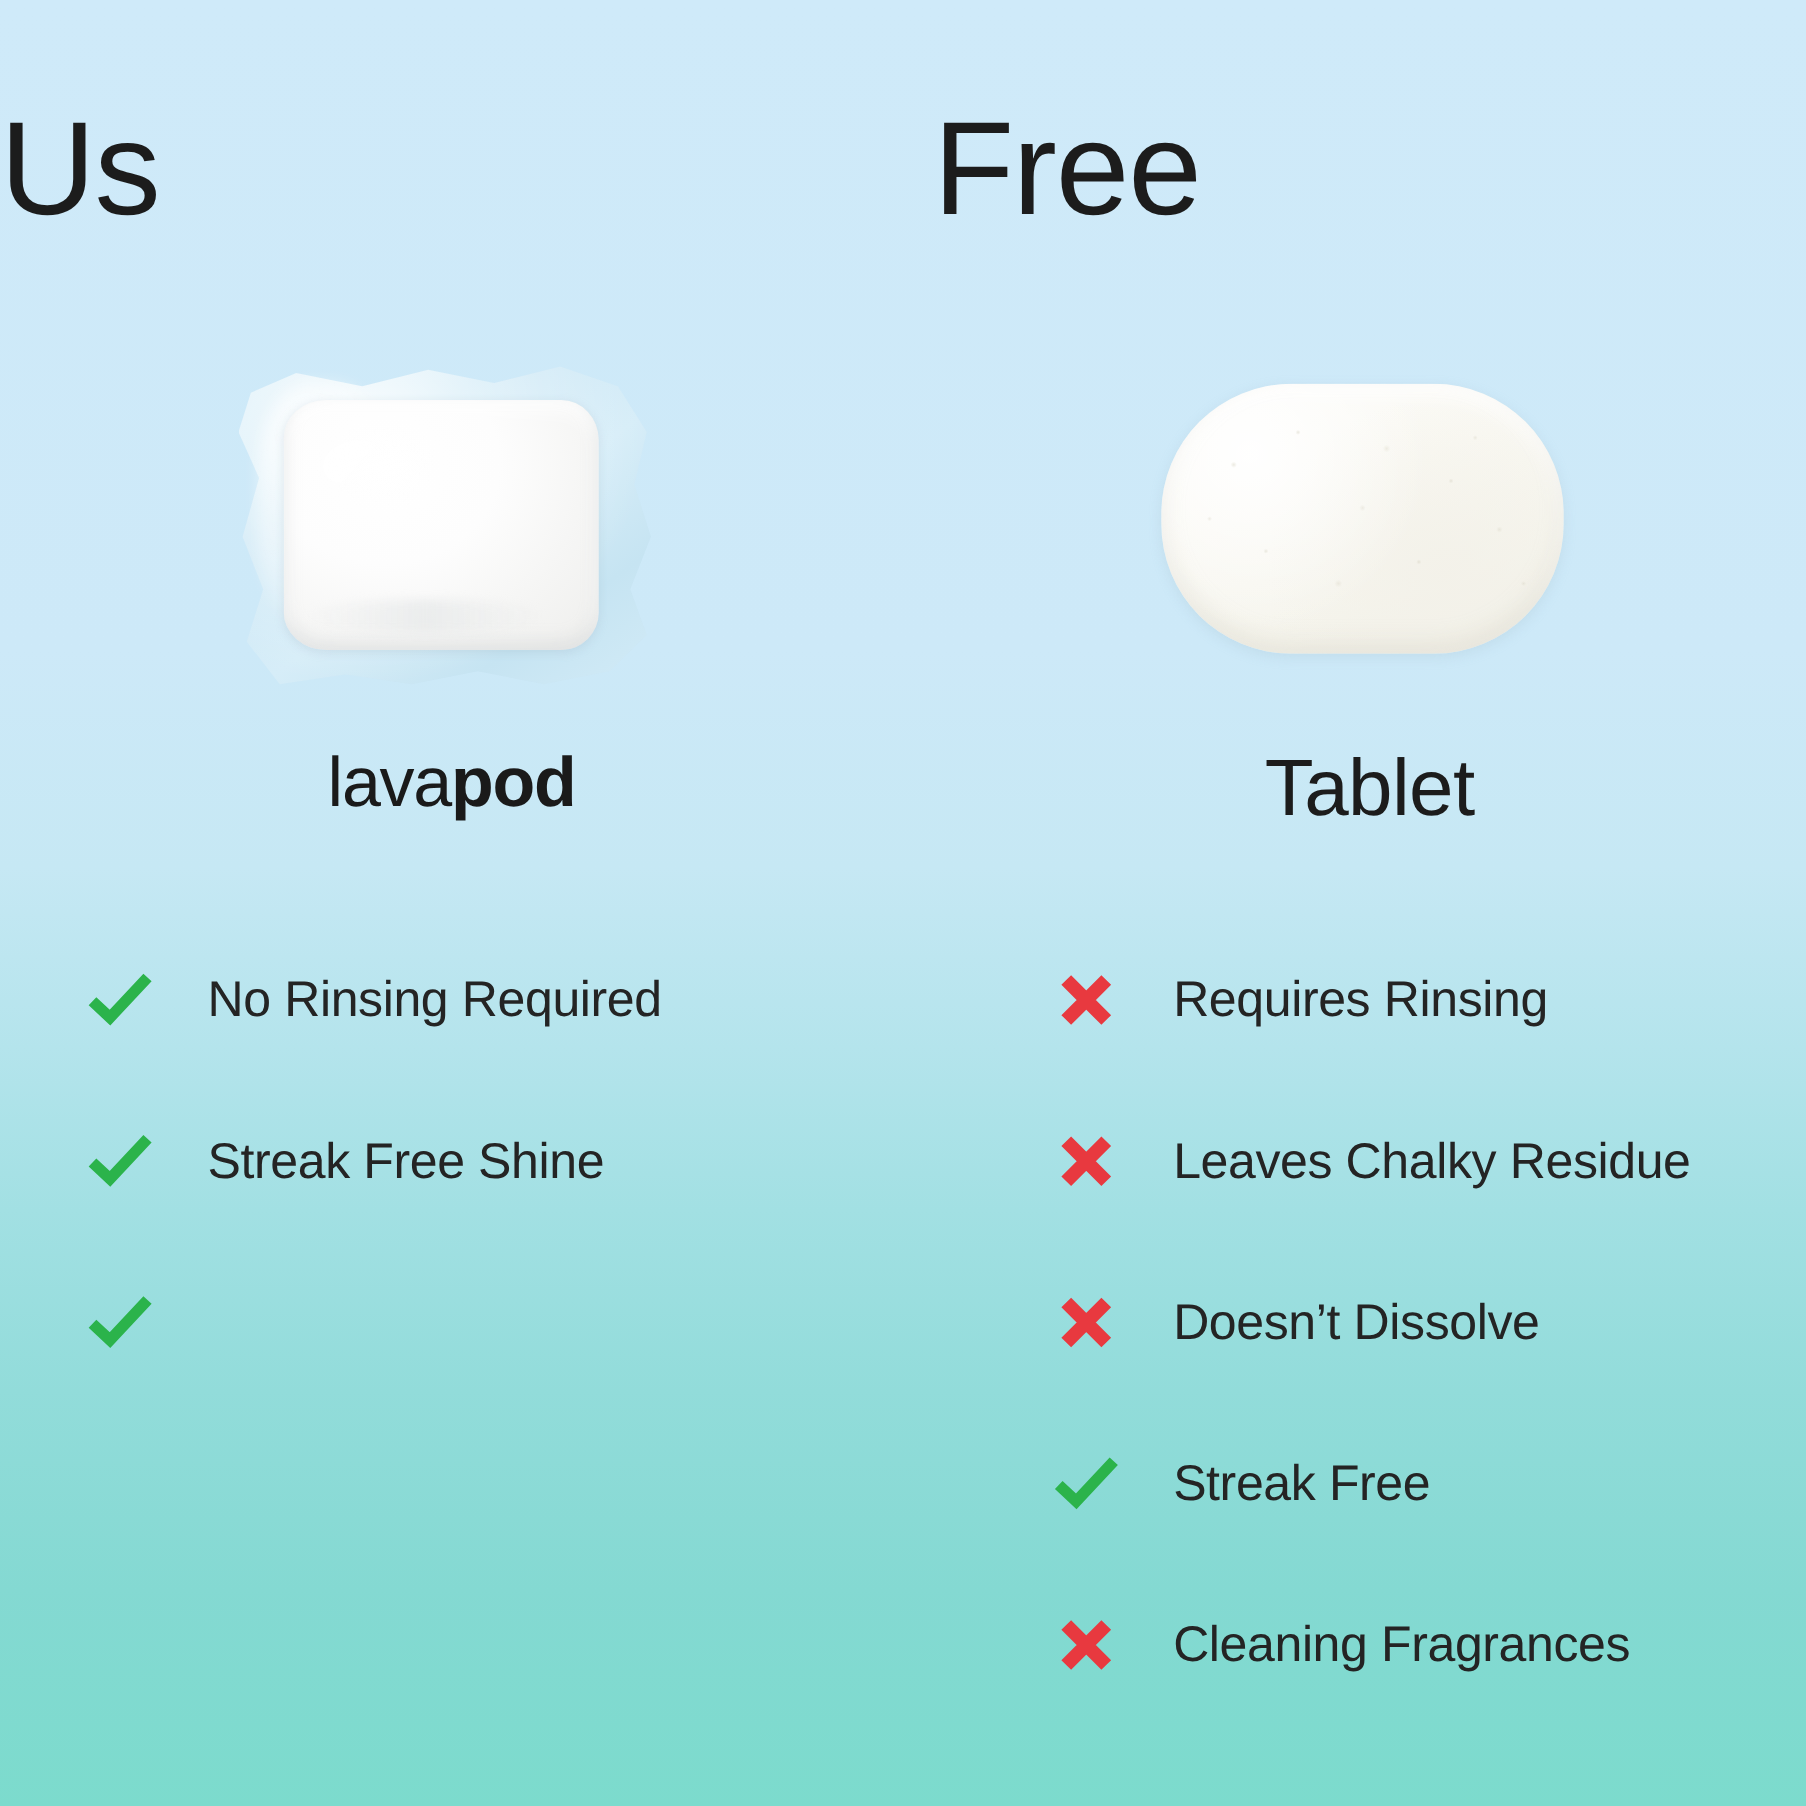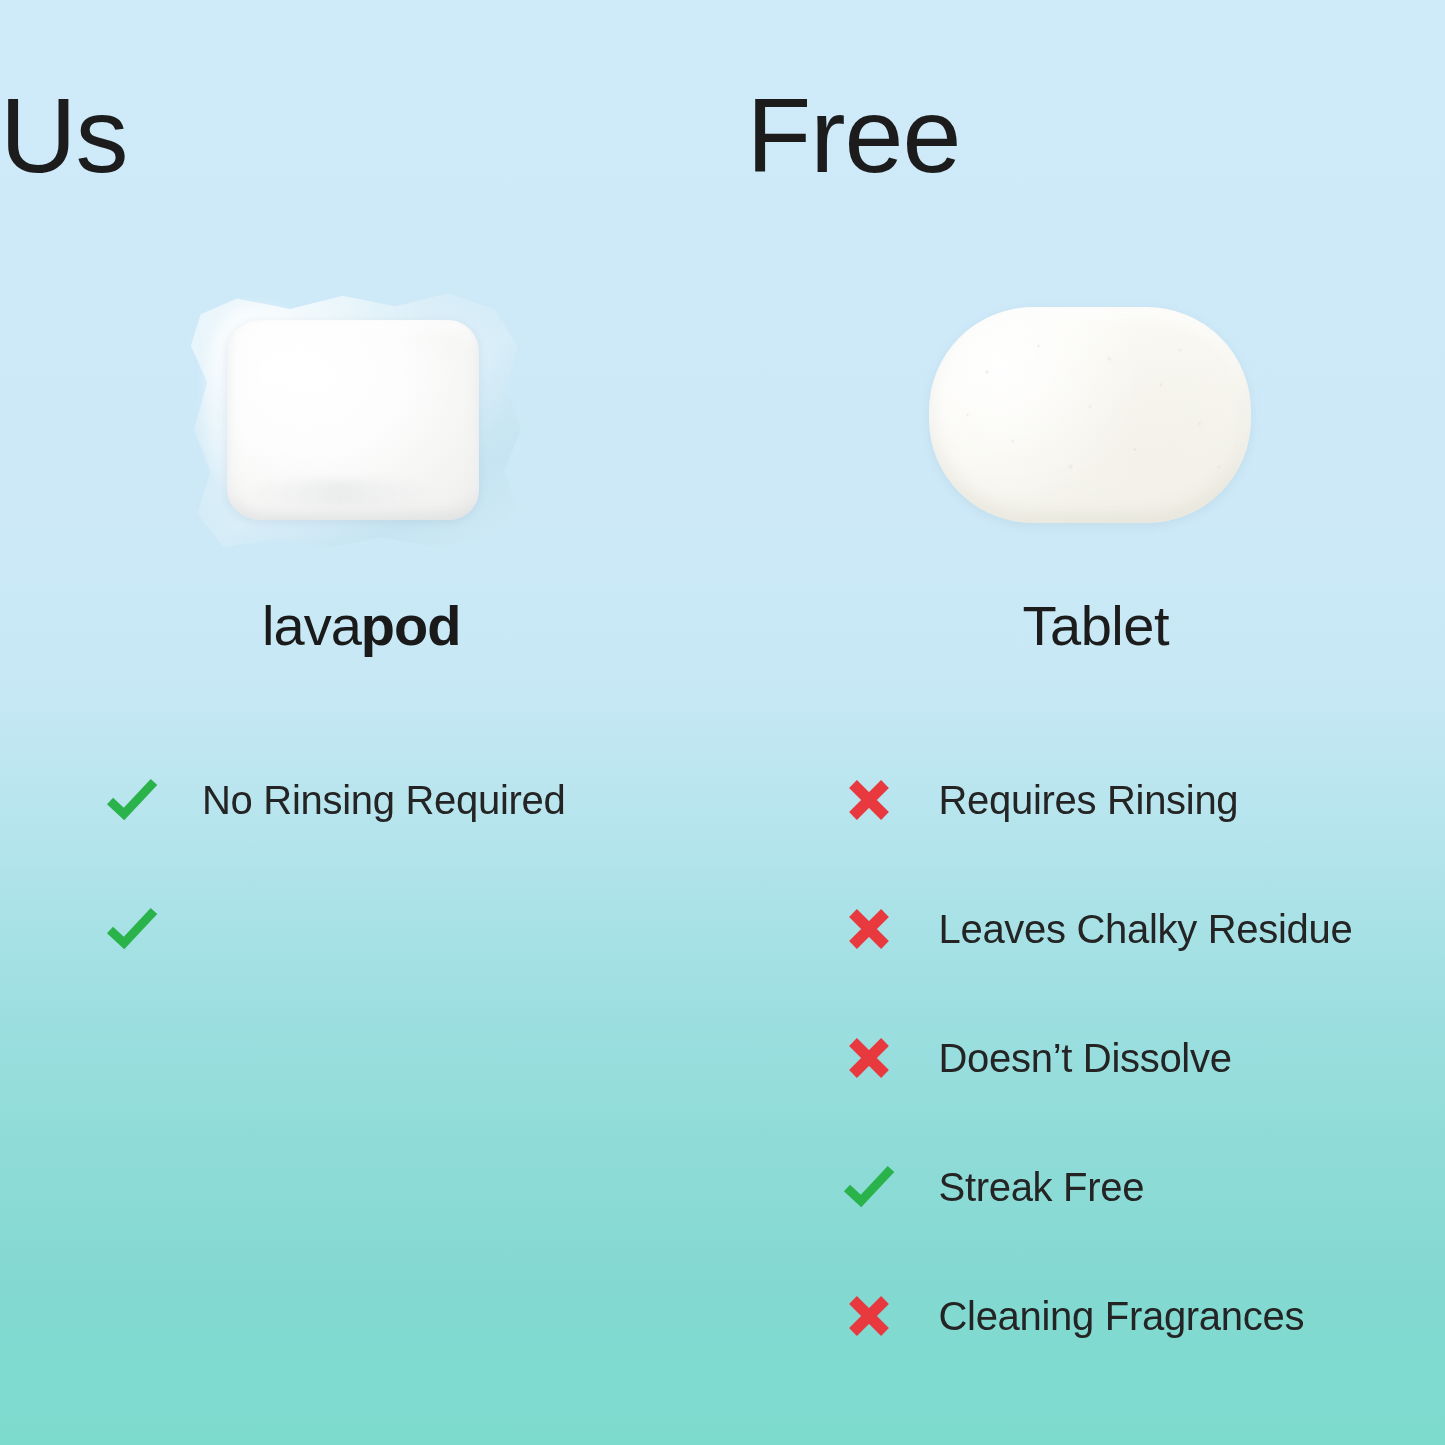--- a/index.html
+++ b/index.html
@@ -196,21 +196,21 @@
     line-height: 1;
     color: #1a1a1a;
     letter-spacing: -1px;
     display: inline-block;
   }
   .logotype .lava { font-weight: 300; }
   .logotype .pod  { font-weight: 700; }
   .tablet-label {
     font-family: "Liberation Sans", sans-serif;
     font-weight: 300;
-    font-size: 56px;
+    font-size: 64px;
     line-height: 1;
     letter-spacing: -0.5px;
     color: #1c1c1c;
     display: inline-block;
     margin-left: 24px;
   }
 
   
   .lists {
     position: absolute;
@@ -220,21 +220,21 @@
     height: 660px;
     display: flex;
   }
   .list-col {
     width: 50%;
     box-sizing: border-box;
     display: flex;
     flex-direction: column;
     justify-content: flex-start;
   }
-  .list-col.left  { padding-left: 104px; }
+  .list-col.left  { padding-left: 68px; }
   .list-col.right { padding-left: 840px; margin-left: -722px; text-align: right; }
 
   .feature-row {
     display: flex;
     align-items: center;
     height: 129px;
   }
   .feature-icon {
     width: 56px;
     flex: 0 0 56px;
@@ -298,29 +298,37 @@
 
       <div class="feature-row">
         <span class="feature-icon">
           <svg width="52" height="44" viewBox="0 0 52 44" aria-hidden="true">
             <path d="M4 23 L18 36 L48 4" fill="none" stroke="#2bb34b" stroke-width="9" stroke-linecap="butt" stroke-linejoin="miter"></path>
           </svg>
         </span>
         <span class="feature-text">No Rinsing Required</span>
       </div>
 
-
-
-
       <div class="feature-row">
         <span class="feature-icon">
           <svg width="52" height="44" viewBox="0 0 52 44" aria-hidden="true">
             <path d="M4 23 L18 36 L48 4" fill="none" stroke="#2bb34b" stroke-width="9" stroke-linecap="butt" stroke-linejoin="miter"></path>
           </svg>
         </span>
+        <span class="feature-text">Streak Free Shine</span>
+      </div>
+
+
+
+      <div class="feature-row">
+        <span class="feature-icon">
+          <svg width="52" height="44" viewBox="0 0 52 44" aria-hidden="true">
+            <path d="M4 23 L18 36 L48 4" fill="none" stroke="#2bb34b" stroke-width="9" stroke-linecap="butt" stroke-linejoin="miter"></path>
+          </svg>
+        </span>
       </div>
 
     </div>
 
     <div class="list-col right">
 
       <div class="feature-row">
         <span class="feature-icon">
           <svg width="48" height="48" viewBox="0 0 48 48" aria-hidden="true">
             <path d="M8 8 L40 40 M40 8 L8 40" fill="none" stroke="#e8393f" stroke-width="11" stroke-linecap="butt"></path>

